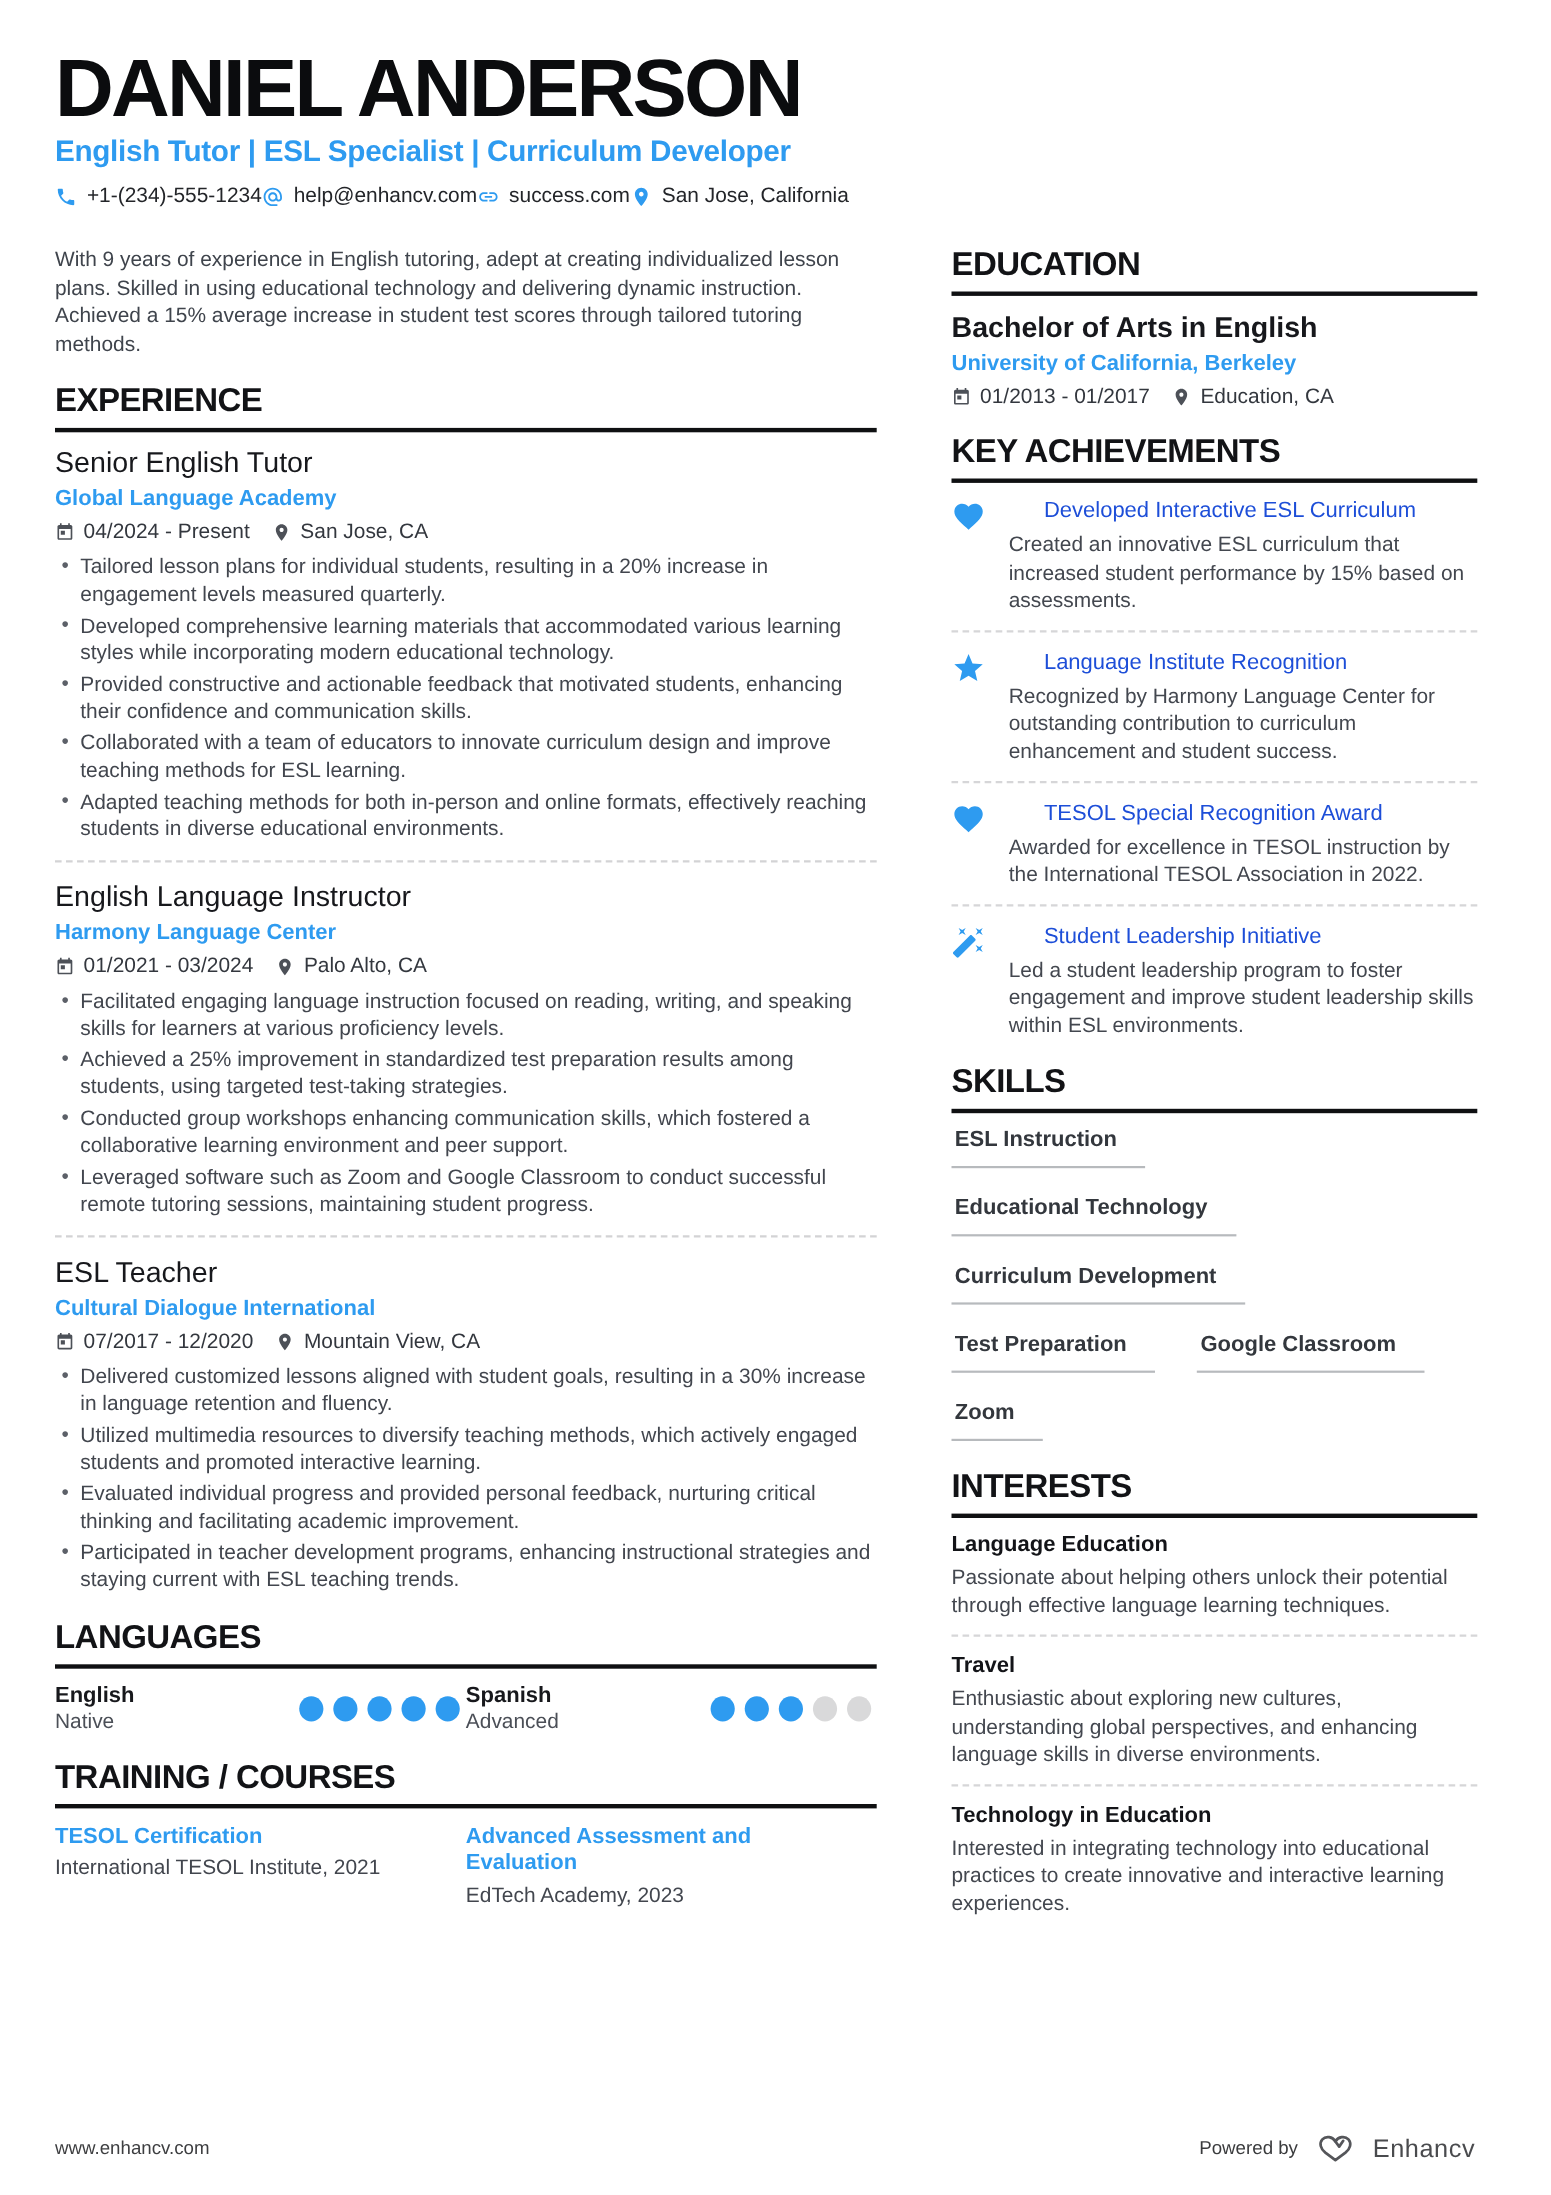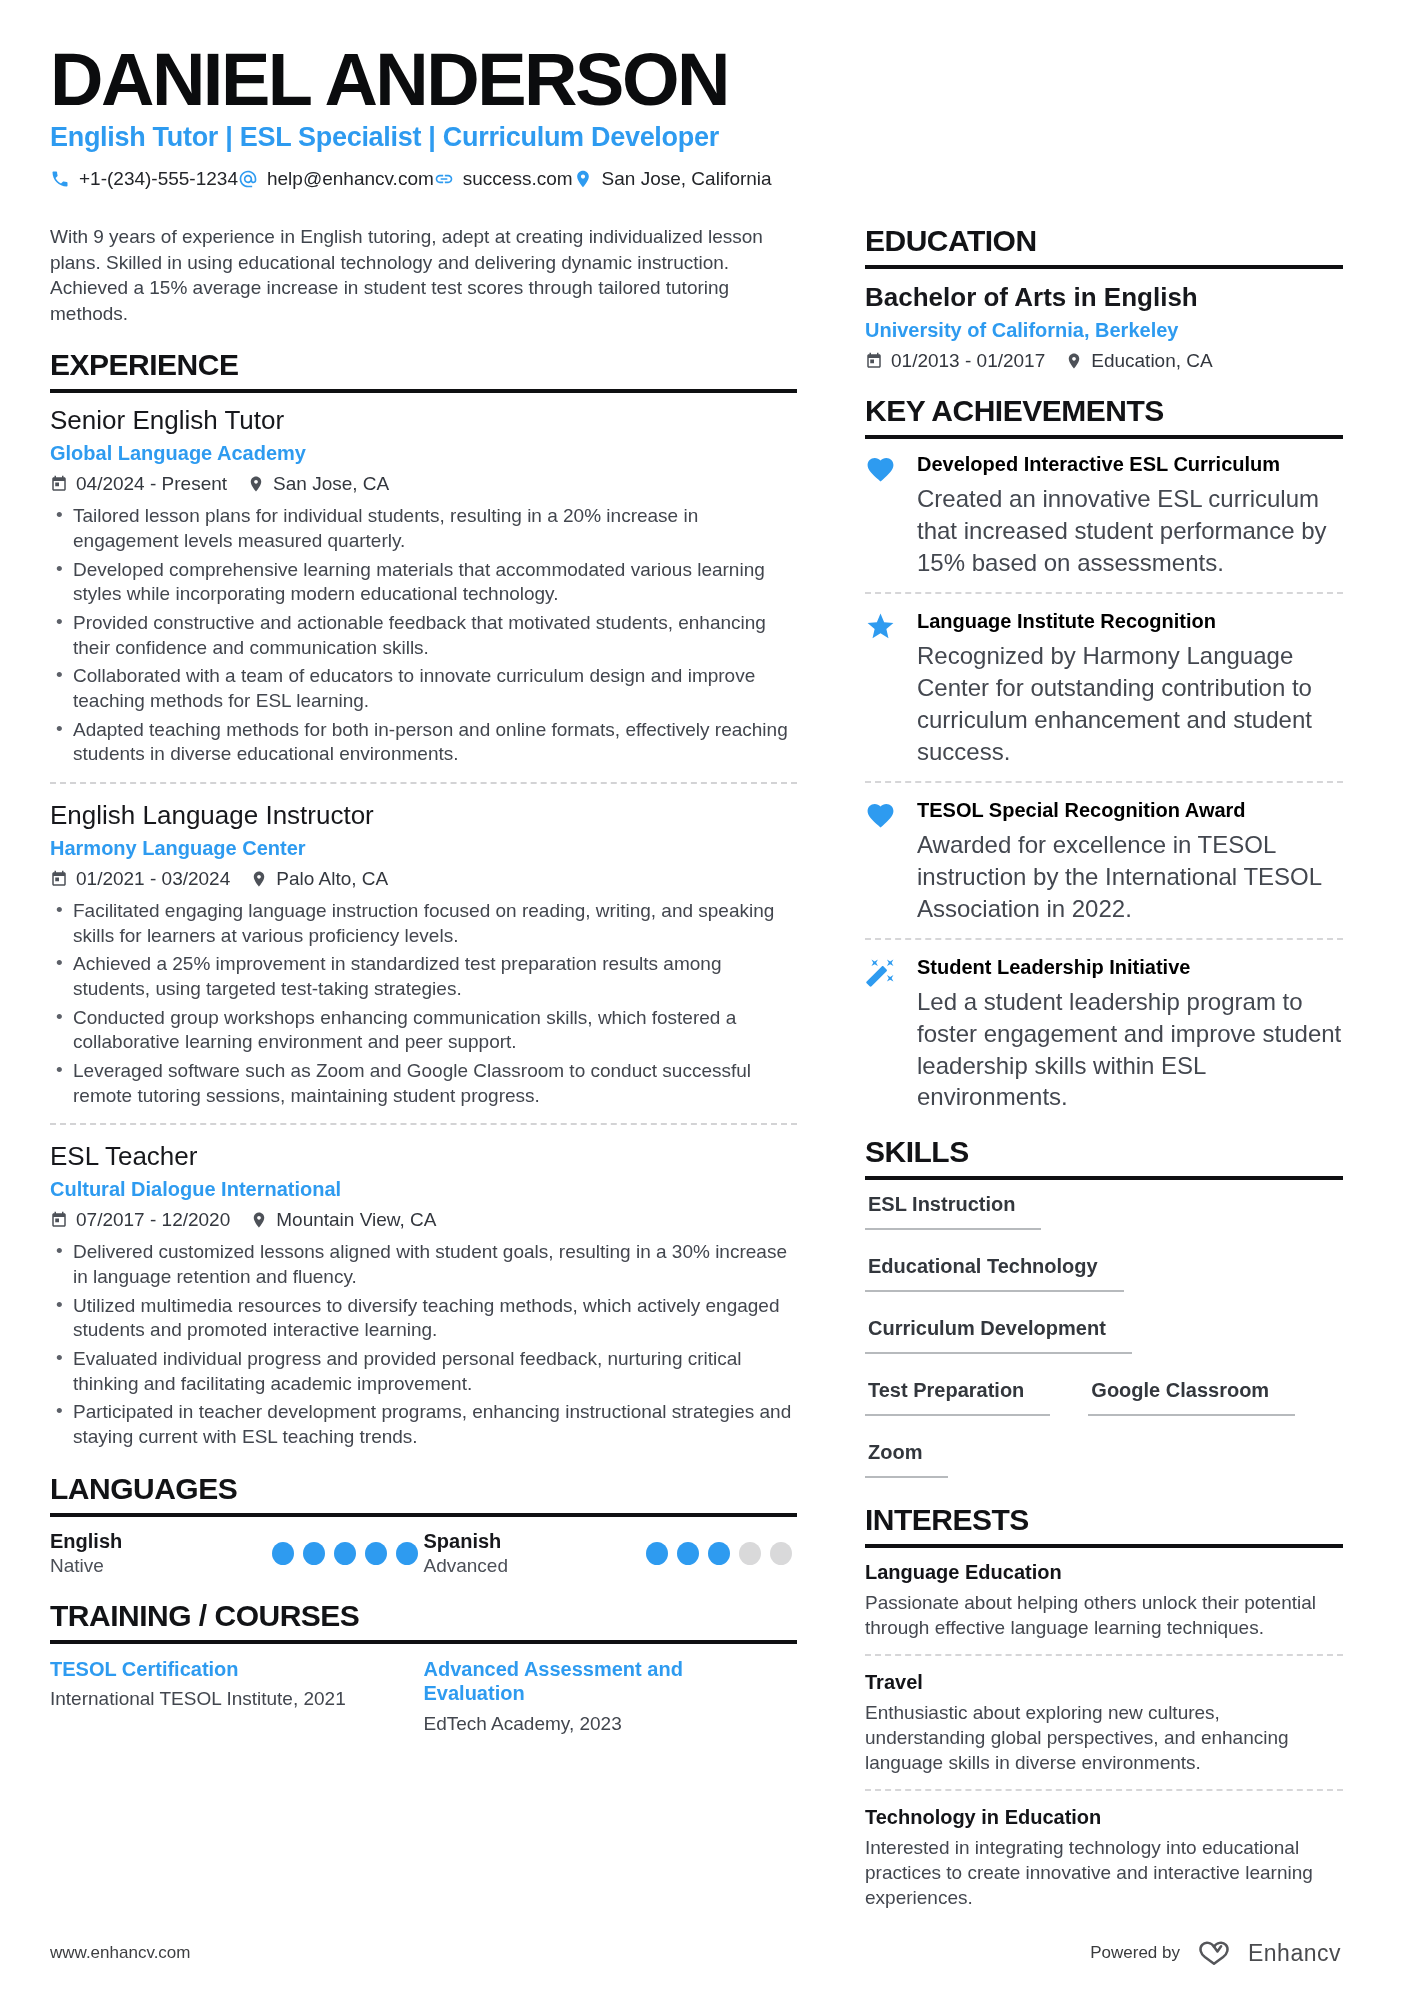--- a/index.html
+++ b/index.html
@@ -50,22 +50,22 @@
   .course-title { font-size:20px; font-weight:700; color:var(--accent); line-height:1.22; }
   .course-org { font-size:19px; color:#42464e; margin-top:7px; }
 
   
   .degree { font-size:26px; font-weight:700; color:#17181c; }
 
   
   .ach { display:flex; gap:21px; }
   .ach-icon { width:31px; height:31px; color:var(--accent); flex:none; margin-top:2px; }
   .ach-icon svg { width:31px; height:31px; }
-  .ach-title { font-size:20px; font-weight:700; color:#000000; line-height:1.2; }
-  .ach-text { font-size:24px; line-height:1.32; color:#43474f; margin-top:7px; }
+  .ach-title { font-size:20px; font-weight:400; color:#1d4ed8; line-height:1.2;margin-left:32px; }
+  .ach-text { font-size:19px; line-height:1.32; color:#43474f; margin-top:7px; }
   .dash-sep { border:none; border-top:2px dashed #d6d6d8; margin:14px 0 15px; }
 
   
   .skill-row { display:flex; gap:38px; margin-bottom:25px; }
   .skill { font-size:20px; font-weight:700; color:#33373d; border-bottom:2px solid #b7babd; padding:0 26px 12px 3px; }
 
   
   .int-title { font-size:20px; font-weight:700; color:#131418; }
   .int-text { font-size:19px; line-height:1.32; color:#43474f; margin-top:6px; }
 

